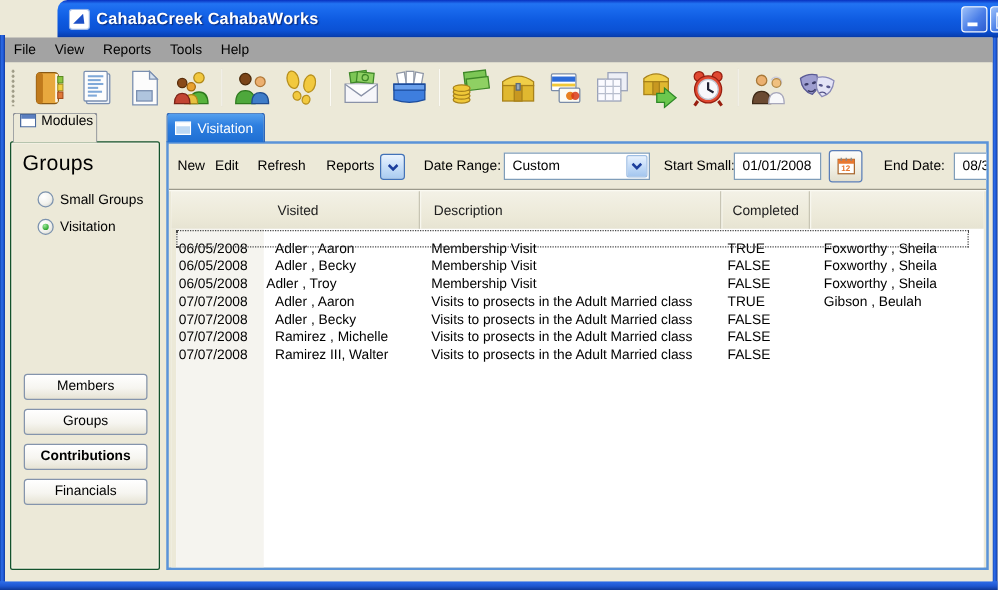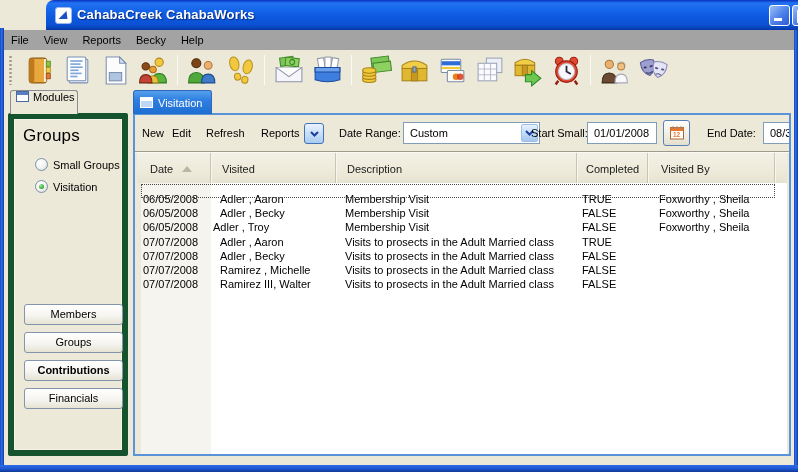--- a/index.html
+++ b/index.html
@@ -46,21 +46,21 @@
 .tb-sep { width:1px; height:30px; background:#c9c5b2; border-right:1px solid #fbfaf4; margin:0 5px; }
 
 
 #content { position:absolute; left:4px; top:90px; width:790px; height:375px; background:#ECE9D8; }
 
 
 #modules-tab { position:absolute; left:10px; top:90px; width:68px; height:24px; z-index:3;
   background:#ECE9D8; border:1px solid #898C95; border-bottom:none; border-radius:3px 3px 0 0;
   display:flex; align-items:flex-start; padding-left:5px; gap:4px; }
 #left-panel { position:absolute; left:8px; top:113px; width:120px; height:343px;
-  border:6px solid #14532d; border-radius:2px; background:#ECE9D8; z-index:2;
+  border:1px solid #14532d; border-radius:2px; background:#ECE9D8; z-index:2;
   box-shadow:inset 0 0 0 1px #F4F2E6; }
 #groups-heading { position:absolute; left:9px; top:7px; font-size:17px; letter-spacing:.2px; }
 .radio-row { position:absolute; left:21px; display:flex; align-items:center; gap:5px; }
 .radio-circle { width:13px; height:13px; border-radius:50%; border:1px solid #7B92AE;
   background:radial-gradient(circle at 35% 30%, #FFFFFF 0%, #F2F2EE 55%, #D0D0C6 100%); position:relative; }
 .radio-circle.checked::after { content:""; position:absolute; left:3px; top:3px; width:5px; height:5px;
   border-radius:50%; background:radial-gradient(circle at 35% 30%, #9CE89C, #2AA42A 75%); }
 .side-btn { position:absolute; left:10px; width:99px; height:21px; border:1px solid #8494AC; border-radius:3px;
   background:linear-gradient(180deg,#FFFFFF 0%,#F6F5F0 55%,#E6E3D4 100%);
   text-align:center; line-height:19px; }
@@ -76,21 +76,21 @@
 
 #action-bar { position:absolute; left:0; top:0; width:654px; height:37px;
   border-bottom:1px solid #9C9A8C; box-shadow:0 1px 0 #FBFAF2; }
 .ab-item { position:absolute; top:12px; white-space:nowrap; }
 #reports-drop { position:absolute; left:169px; top:8px; width:20px; height:21px;
   border:1px solid #4272B8; border-radius:3px;
   background:linear-gradient(180deg,#EAF3FE 0%,#C8DFF8 50%,#AACBF0 100%);
   display:flex; align-items:center; justify-content:center; }
 .xp-input { position:absolute; top:7px; height:22px; border:1px solid #7F9DB9; background:#fff;
   font-family:"Liberation Sans",sans-serif; font-size:11px; padding-left:6px; line-height:20px; white-space:nowrap; }
-#date-range-combo { left:268px; width:137px; }
+#date-range-combo { left:268px; width:117px; }
 #combo-arrow { position:absolute; right:1px; top:1px; width:17px; height:18px; border-radius:2px;
   border:1px solid #9EBEE4; background:linear-gradient(180deg,#E8F2FE 0%,#C4DCF8 50%,#A4C6EE 100%);
   display:flex; align-items:center; justify-content:center; }
 #start-date-input { left:452px; width:70px; }
 #end-date-input { left:628px; width:70px; }
 #calendar-btn { position:absolute; left:528px; top:5px; width:27px; height:26px;
   border:1px solid #5A7EB8; border-radius:3px;
   background:linear-gradient(180deg,#FDFDFB 0%,#F0EEE2 60%,#E2DFCE 100%);
   display:flex; align-items:center; justify-content:center; }
 
@@ -131,21 +131,21 @@
             <path d="M2.5 2.5 L10.5 10.5 M10.5 2.5 L2.5 10.5" stroke="#fff" stroke-width="2.2" stroke-linecap="round"></path>
           </svg>
       </div>
     </div>
   </div>
 
   <div id="menu-bar">
       <span class="menu-item">File</span>
       <span class="menu-item">View</span>
       <span class="menu-item">Reports</span>
-      <span class="menu-item">Becky</span>
+      <span class="menu-item">Tools</span>
       <span class="menu-item">Help</span>
     </div>
   <div id="toolbar">
     <div id="toolbar-grip"></div>
   <div class="tb-icon"><svg viewBox="0 0 32 32">
           <rect x="6" y="4" width="17" height="24" rx="3" fill="#E8A83E" stroke="#8A5A14"></rect>
           <rect x="6" y="4" width="5" height="24" rx="2" fill="#C07A1C"></rect>
           <rect x="20.5" y="5" width="2" height="22" fill="#FDF6E4"></rect>
           <rect x="22.5" y="7" width="4" height="5" fill="#8CC63F" stroke="#5A8A20" stroke-width=".8"></rect>
           <rect x="22.5" y="13" width="4" height="5" fill="#F0D040" stroke="#A89020" stroke-width=".8"></rect>
@@ -351,25 +351,23 @@
         </svg>
       </div>
       <span class="ab-item" style="left:572px">End Date:</span>
       <div class="xp-input" id="end-date-input">08/31/2008</div>
     </div>
 
     <div id="list">
       <div id="gutter"></div>
       <div id="sorted-strip"></div>
       <div id="list-header">
-          <div class="hcell" style="left: 4px; width: 70px; padding-left: 9px;"><span>Date</span><span class="sort-arrow"></span></div>
           <div class="hcell" style="left: 199px; width: 241px; padding-left: 11px;"><span>Description</span></div>
           <div class="hcell" style="left: 74px; width: 125px; padding-left: 11px;"><span>Visited</span></div>
           <div class="hcell" style="left: 440px; width: 71px; padding-left: 9px;"><span>Completed</span></div>
-          <div class="hcell" style="left: 511px; width: 127px; padding-left: 13px;"><span>Visited By</span></div>
         </div>
       <div id="rows">
           <div class="row focused">
             <div class="cell" style="width: 70px; padding-left: 2px;">06/05/2008</div>
             <div class="cell" style="width: 125px; padding-left: 9px;">Adler , Aaron</div>
             <div class="cell" style="width: 241px; padding-left: 9px;">Membership Visit</div>
             <div class="cell" style="width: 71px; padding-left: 5px;">TRUE</div>
             <div class="cell" style="width: 127px; padding-left: 11px;">Foxworthy , Sheila</div>
           </div>
           <div class="row">
@@ -384,20 +382,21 @@
             <div class="cell" style="width: 125px; padding-left: 2px;">Adler , Troy</div>
             <div class="cell" style="width: 241px; padding-left: 9px;">Membership Visit</div>
             <div class="cell" style="width: 71px; padding-left: 5px;">FALSE</div>
             <div class="cell" style="width: 127px; padding-left: 11px;">Foxworthy , Sheila</div>
           </div>
           <div class="row">
             <div class="cell" style="width: 70px; padding-left: 2px;">07/07/2008</div>
             <div class="cell" style="width: 125px; padding-left: 9px;">Adler , Aaron</div>
             <div class="cell" style="width: 241px; padding-left: 9px;">Visits to prosects in the Adult Married class</div>
             <div class="cell" style="width: 71px; padding-left: 5px;">TRUE</div>
+            <div class="cell" style="width: 127px; padding-left: 11px;">Gibson , Beulah</div>
           </div>
           <div class="row">
             <div class="cell" style="width: 70px; padding-left: 2px;">07/07/2008</div>
             <div class="cell" style="width: 125px; padding-left: 9px;">Adler , Becky</div>
             <div class="cell" style="width: 241px; padding-left: 9px;">Visits to prosects in the Adult Married class</div>
             <div class="cell" style="width: 71px; padding-left: 5px;">FALSE</div>
             <div class="cell" style="width: 127px; padding-left: 11px;"></div>
           </div>
           <div class="row">
             <div class="cell" style="width: 70px; padding-left: 2px;">07/07/2008</div>

